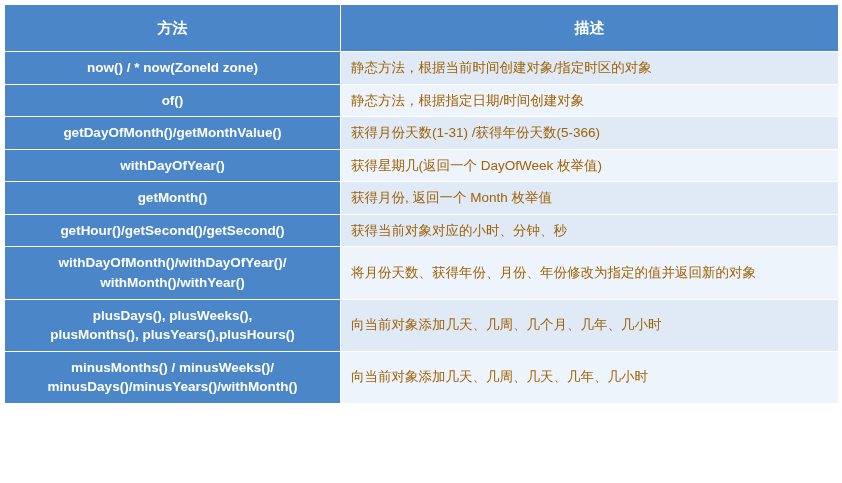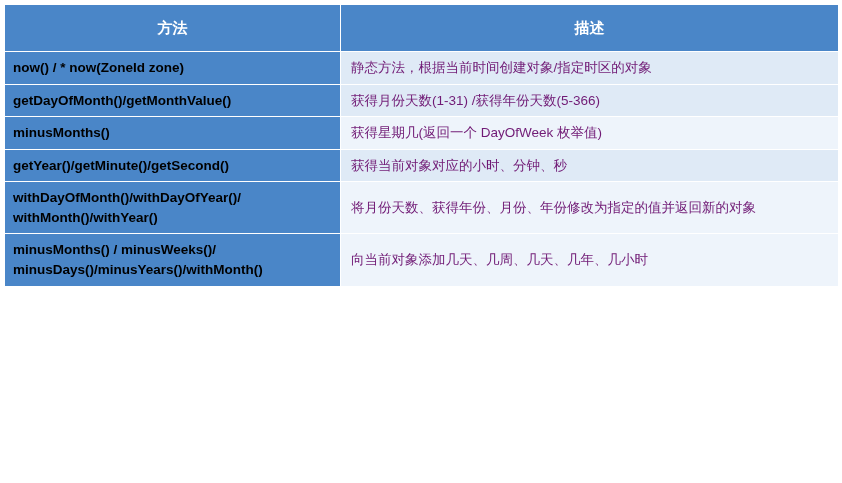--- a/index.html
+++ b/index.html
@@ -38,29 +38,29 @@
     border: 1px solid #ffffff;
     height: 26px;
   }
   .method-table td {
     border: 1px solid #ffffff;
     vertical-align: middle;
     font-size: 13.5px;
   }
   .method-table td.m {
     background: #4a86c8;
-    color: #000000;
+    color: #ffffff;
     font-weight: bold;
-    text-align: left;
+    text-align: center;
     padding: 6px 8px;
     line-height: 1.45;
   }
   .method-table td.d {
     background: #dfeaf6;
-    color: #701a75;
+    color: #a16207;
     text-align: left;
     padding: 6px 10px;
     line-height: 1.45;
   }
   .method-table tr.alt td.d {
     background: #eef4fb;
   }
   .method-table td.m .sub {
     display: block;
   }
@@ -78,38 +78,53 @@
       <tr>
         <th>方法</th>
         <th>描述</th>
       </tr>
     </thead>
     <tbody>
       <tr>
         <td class="m">now() / *  now(ZoneId zone)</td>
         <td class="d">静态方法，根据当前时间创建对象/指定时区的对象</td>
       </tr>
+      <tr class="alt">
+        <td class="m">of()</td>
+        <td class="d">静态方法，根据指定日期/时间创建对象</td>
+      </tr>
       <tr>
         <td class="m">getDayOfMonth()/getMonthValue()</td>
         <td class="d">获得月份天数(1-31) /获得年份天数(5-366)</td>
       </tr>
       <tr class="alt">
-        <td class="m">minusMonths()</td>
+        <td class="m">withDayOfYear()</td>
         <td class="d">获得星期几(返回一个 DayOfWeek 枚举值)</td>
       </tr>
       <tr>
-        <td class="m">getYear()/getMinute()/getSecond()</td>
+        <td class="m">getMonth()</td>
+        <td class="d">获得月份, 返回一个 Month 枚举值</td>
+      </tr>
+      <tr>
+        <td class="m">getHour()/getSecond()/getSecond()</td>
         <td class="d">获得当前对象对应的小时、分钟、秒</td>
       </tr>
       <tr class="alt">
         <td class="m">
           <span class="sub">withDayOfMonth()/withDayOfYear()/</span>
           <span class="sub">withMonth()/withYear()</span>
         </td>
         <td class="d">将月份天数、获得年份、月份、年份修改为指定的值并返回新的对象</td>
+      </tr>
+      <tr>
+        <td class="m">
+          <span class="sub">plusDays(), plusWeeks(),</span>
+          <span class="sub">plusMonths(), plusYears(),plusHours()</span>
+        </td>
+        <td class="d">向当前对象添加几天、几周、几个月、几年、几小时</td>
       </tr>
       <tr class="alt">
         <td class="m">
           <span class="sub">minusMonths() / minusWeeks()/</span>
           <span class="sub">minusDays()/minusYears()/withMonth()</span>
         </td>
         <td class="d">向当前对象添加几天、几周、几天、几年、几小时</td>
       </tr>
     </tbody>
   </table>

